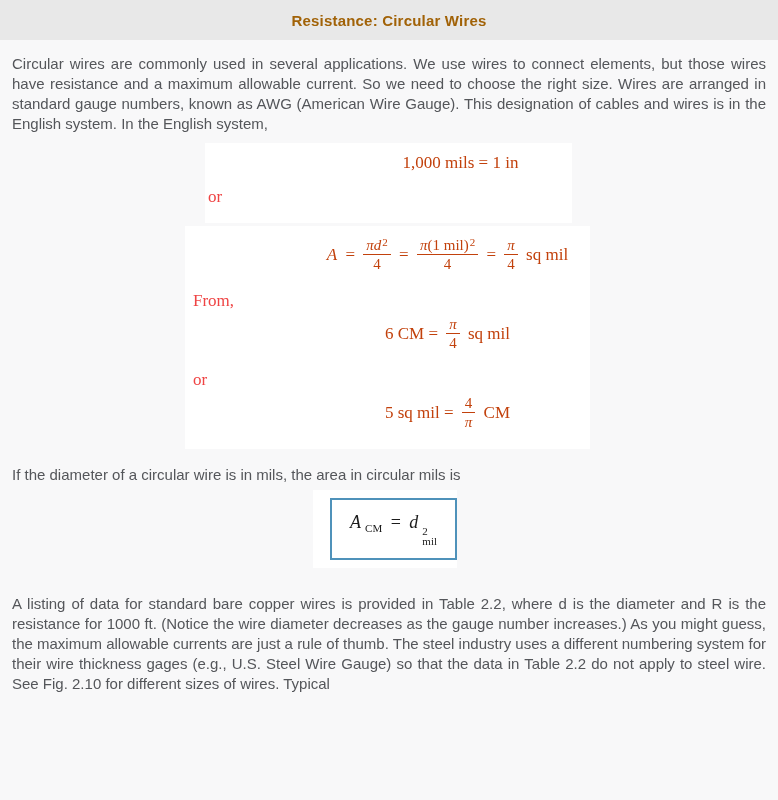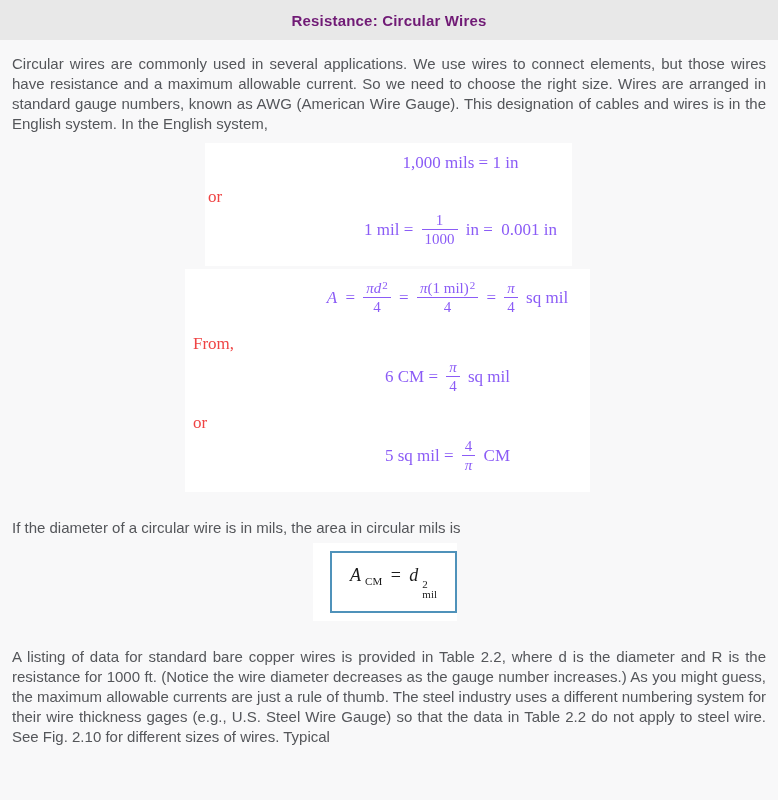--- a/index.html
+++ b/index.html
@@ -17,53 +17,53 @@
   .header {
     height: 40px;
     background: #e8e8e8;
     display: flex;
     align-items: center;
     justify-content: center;
   }
   .header h1 {
     font-size: 15px;
     font-weight: bold;
-    color: #701a75;
+    color: #a16207;
     letter-spacing: 0.2px;
   }
 
   .content { padding: 0 12px; }
 
   .para {
     font-size: 15px;
     line-height: 20px;
     color: #54565a;
     text-align: justify;
     text-justify: inter-word;
   }
   .para-1 { margin-top: 14px; }
   .para-2 { margin-top: 28px; }
-  .para-3 { margin-top: 26px; }
+  .para-3 { margin-top: 16px; }
   .para-4 { margin-top: 26px; }
 
   
   .panel {
     background: #ffffff;
     font-family: "Liberation Serif", serif;
   }
   .panel1 { width: 367px; margin: 9px 0 0 193px; padding: 10px 0 16px; }
   .panel2 { width: 405px; margin: 3px 0 0 173px; padding: 12px 0 16px; }
   .panel3 {
     width: 144px; margin: 5px 0 0 301px; padding: 8px 0;
     display: flex; justify-content: flex-end;
   }
 
   .eq-row {
     text-align: center;
-    color: #8b5cf6;
+    color: #c2410c;
     font-size: 17px;
     white-space: nowrap;
   }
   .panel1 .eq-row { transform: translateX(72px); }
   .panel2 .eq-row { transform: translateX(60px); }
   .eq-row > span { margin: 0 2px; }
 
   .row-gap-a { margin-top: 6px; }
 
   .connector {
@@ -123,29 +123,20 @@
 
   <div class="content">
 
     <p class="para para-1">Circular wires are commonly used in several applications. We use wires to connect elements, but those wires have resistance and a maximum allowable current. So we need to choose the right size. Wires are arranged in standard gauge numbers, known as AWG (American Wire Gauge). This designation of cables and wires is in the English system. In the English system,</p>
 
     <div class="panel panel1">
       <div class="eq-row">
         <span>1,000 mils = 1 in</span>
       </div>
       <div class="connector">or</div>
-      <div class="eq-row row-gap-a">
-        <span>1 mil =</span>
-        <span class="frac">
-          <span class="num">1</span>
-          <span class="den">1000</span>
-        </span>
-        <span>in =</span>
-        <span>0.001 in</span>
-      </div>
     </div>
 
 
     <div class="panel panel2">
       <div class="eq-row">
         <span class="var">A</span>
         <span>=</span>
         <span class="frac">
           <span class="num"><span class="var">π</span><span class="var">d</span><span class="sup">2</span></span>
           <span class="den">4</span>

